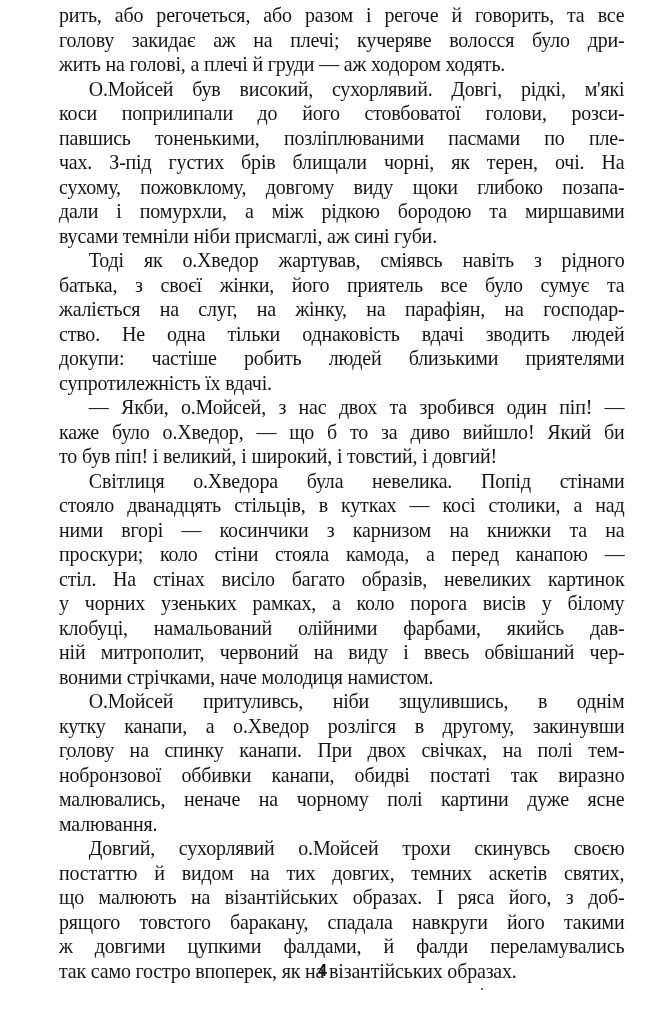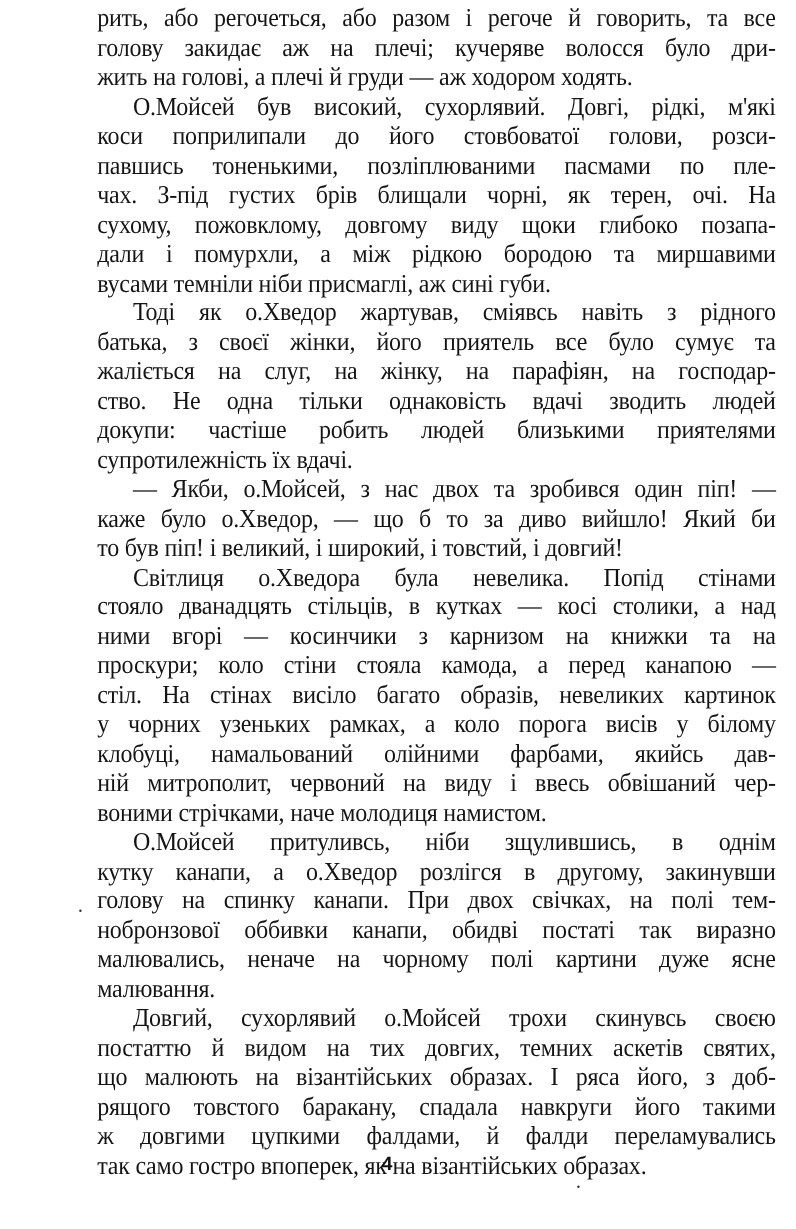--- a/index.html
+++ b/index.html
@@ -10,21 +10,21 @@
     body {
       width: 663px;
       height: 1024px;
       position: relative;
       overflow: hidden;
       font-family: "Liberation Serif", "DejaVu Serif", serif;
       color: #141414;
     }
     .page {
       position: absolute;
-      left: 81px;
+      left: 59px;
       top: 3px;
       width: 566px;
     }
     .line {
       display: block;
       height: 24.5px;
       line-height: 24.5px;
       font-size: 21.5px;
       white-space: nowrap;
       text-align: justify;

